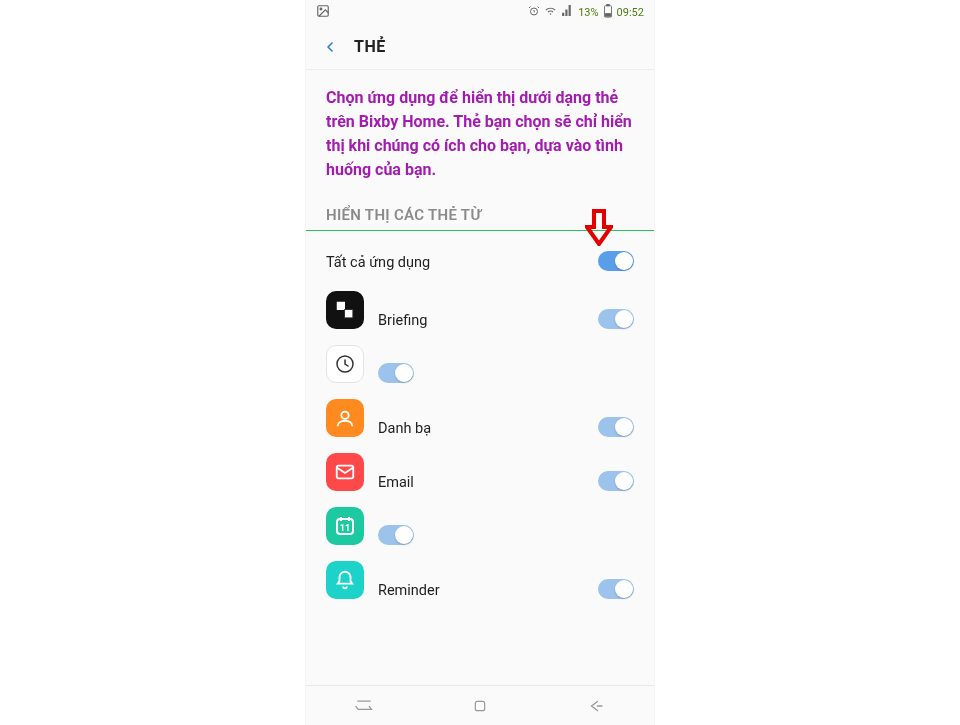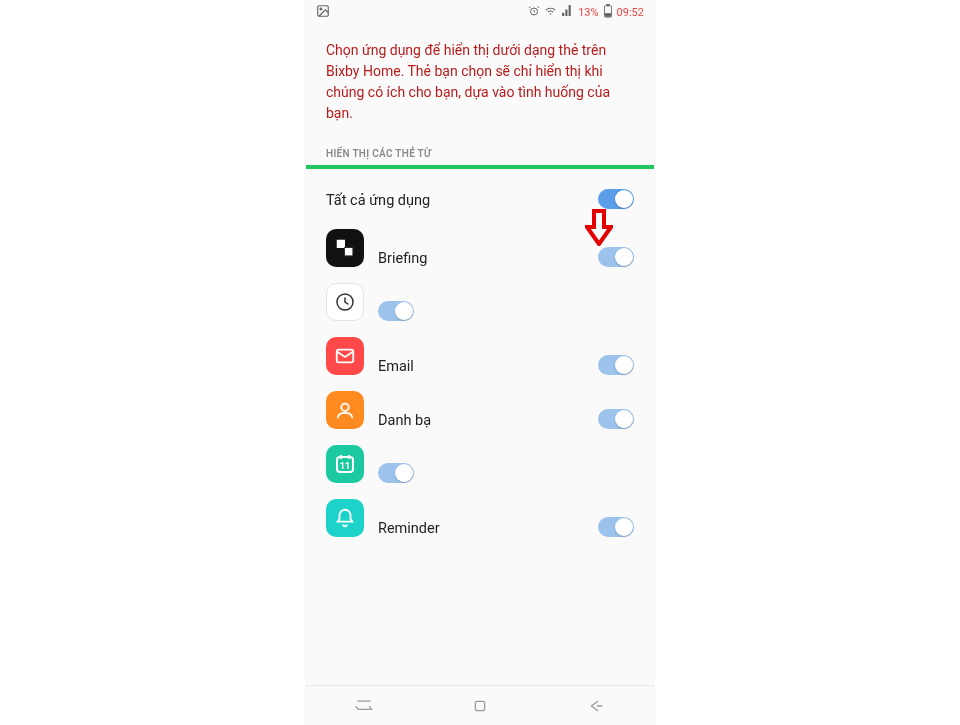--- a/index.html
+++ b/index.html
@@ -21,21 +21,21 @@
     border-right: 1px solid #f5f5f5;
     overflow: hidden;
   }
   .status-bar {
     height: 24px;
     background: #fafafa;
     display: flex;
     align-items: center;
     padding: 0 10px;
     font-size: 12px;
-    color: #ef4444;
+    color: #4d7c0f;
   }
   .status-left { flex: 0 0 auto; }
   .status-right { margin-left: auto; display: flex; align-items: center; gap: 4px; }
   .status-right span { font-size: 11px; }
   .header {
     height: 46px;
     display: flex;
     align-items: center;
     padding: 0 14px;
     gap: 14px;
@@ -52,31 +52,32 @@
     color: #222;
     letter-spacing: 0.5px;
   }
   .content {
     background: #fafafa;
     height: calc(100% - 24px - 46px - 40px);
     overflow: hidden;
   }
   .description {
     padding: 16px 20px 16px 20px;
-    font-size: 14px;
-    color: #b91c1c;
+    font-size: 16px;
+    color: #a21caf;
     line-height: 1.5;
+    font-weight: bold;
   }
   .section-header {
     padding: 8px 20px 6px 20px;
-    font-size: 10px;
+    font-size: 15px;
     font-weight: 600;
     color: #8a8a8a;
     letter-spacing: 0.3px;
-    border-bottom: 4px solid #22c55e;
+    border-bottom: 1px solid #22c55e;
     position: relative;
   }
   .list { }
   .row {
     display: flex;
     align-items: flex-end;
     padding: 8px 20px;
     min-height: 52px;
     gap: 14px;
   }
@@ -191,20 +192,28 @@
         <svg width="10" height="14" viewBox="0 0 10 16" fill="none" stroke="#666" stroke-width="1">
             <rect x="1" y="2" width="8" height="13" rx="1"></rect>
             <rect x="3.5" y="0.5" width="3" height="1.5" fill="#666"></rect>
             <rect x="2" y="11" width="6" height="3" fill="#666"></rect>
           </svg>
       </span>
       <span>09:52</span>
     </div>
   </div>
 
+  <div class="header">
+    <div class="back-chevron">
+      <svg width="16" height="16" viewBox="0 0 24 24" fill="none" stroke="#3a7bd5" stroke-width="2.5" stroke-linecap="round" stroke-linejoin="round">
+          <polyline points="15 18 9 12 15 6"></polyline>
+        </svg>
+    </div>
+    <div class="header-title">THẺ</div>
+  </div>
 
   <div class="content">
     <div class="description">Chọn ứng dụng để hiển thị dưới dạng thẻ trên Bixby Home. Thẻ bạn chọn sẽ chỉ hiển thị khi chúng có ích cho bạn, dựa vào tình huống của bạn.</div>
 
     <div class="section-header">HIỂN THỊ CÁC THẺ TỪ</div>
 
     <div class="list">
       <div class="row master">
         <div class="row-label">Tất cả ứng dụng</div>
         <div class="toggle primary"></div>
@@ -227,38 +236,38 @@
         <div class="app-icon ic-alarm">
           <svg width="24" height="24" viewBox="0 0 24 24" fill="none" stroke="#333" stroke-width="1.5">
               <circle cx="12" cy="12" r="8"></circle>
               <path d="M12 8v4l3 2" stroke-linecap="round"></path>
             </svg>
         </div>
         <div class="toggle"></div>
       </div>
 
       <div class="row">
+        <div class="app-icon ic-contacts">
+          <svg width="22" height="22" viewBox="0 0 24 24" fill="none" stroke="#fff" stroke-width="2">
+              <circle cx="12" cy="9" r="4"></circle>
+              <path d="M4 21c0-4 4-6 8-6s8 2 8 6"></path>
+            </svg>
+        </div>
+        <div class="row-label">Danh bạ</div>
+        <div class="toggle"></div>
+      </div>
+
+      <div class="row">
         <div class="app-icon ic-email">
           <svg width="22" height="22" viewBox="0 0 24 24" fill="none" stroke="#fff" stroke-width="2">
               <rect x="3" y="5" width="18" height="14" rx="2"></rect>
               <path d="M3 7l9 6 9-6"></path>
             </svg>
         </div>
         <div class="row-label">Email</div>
-        <div class="toggle"></div>
-      </div>
-
-      <div class="row">
-        <div class="app-icon ic-contacts">
-          <svg width="22" height="22" viewBox="0 0 24 24" fill="none" stroke="#fff" stroke-width="2">
-              <circle cx="12" cy="9" r="4"></circle>
-              <path d="M4 21c0-4 4-6 8-6s8 2 8 6"></path>
-            </svg>
-        </div>
-        <div class="row-label">Danh bạ</div>
         <div class="toggle"></div>
       </div>
 
 
       <div class="row">
         <div class="app-icon ic-calendar">
           <svg width="24" height="24" viewBox="0 0 24 24" fill="none" stroke="#fff" stroke-width="2">
               <rect x="4" y="5" width="16" height="15" rx="3"></rect>
               <path d="M8 3v4M16 3v4"></path>
               <text x="12" y="17" font-size="9" fill="#fff" text-anchor="middle" font-weight="bold" stroke="none">11</text>

